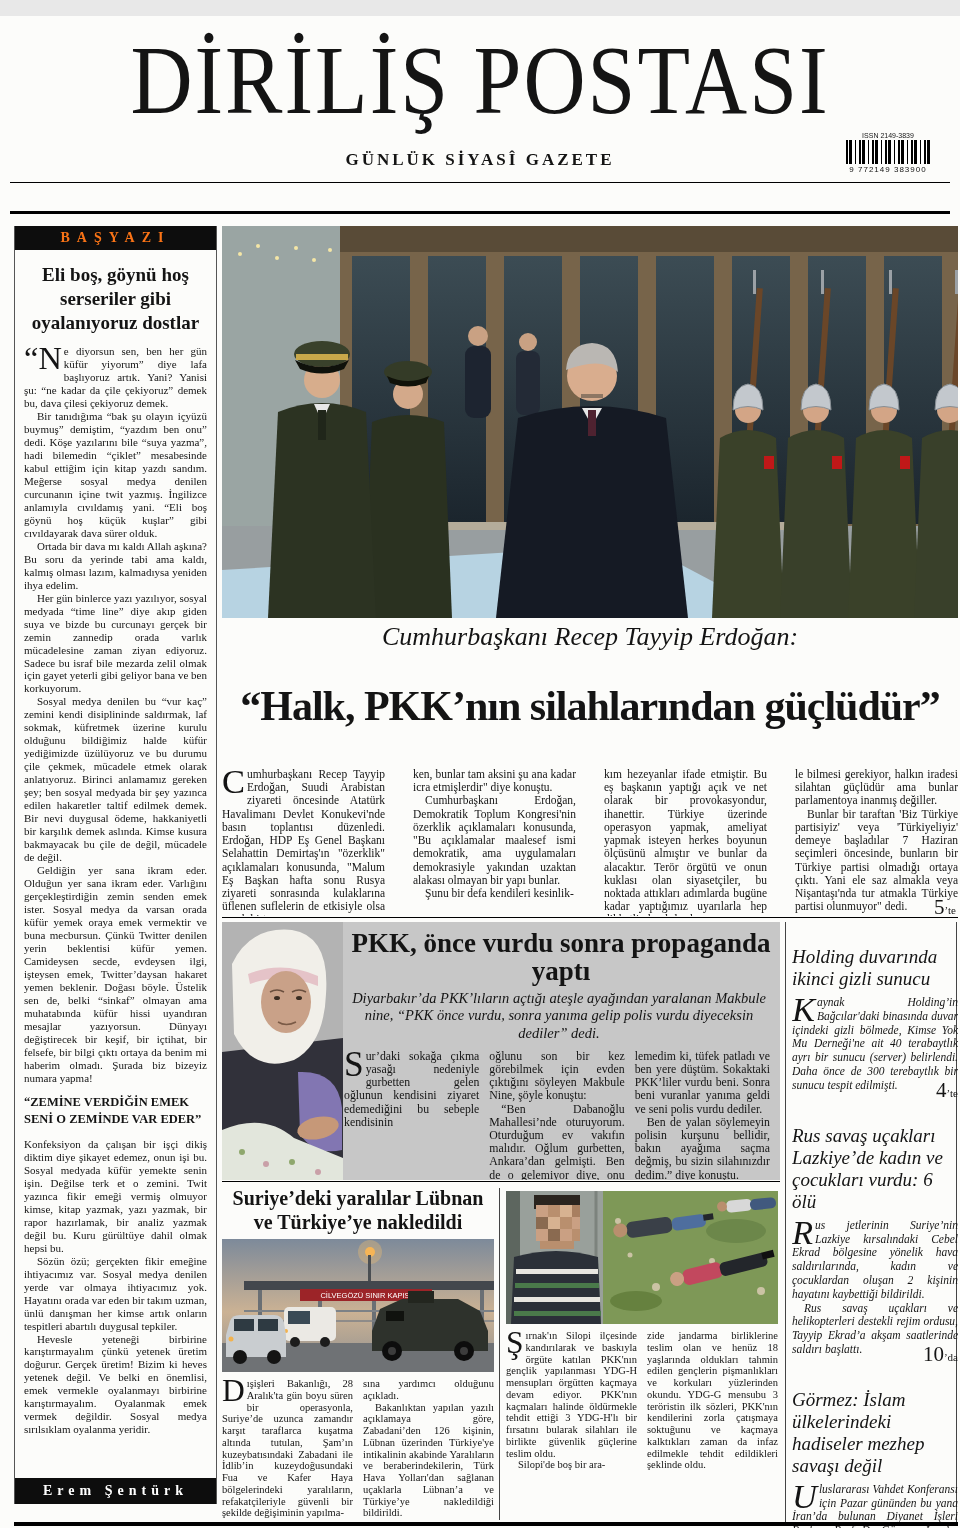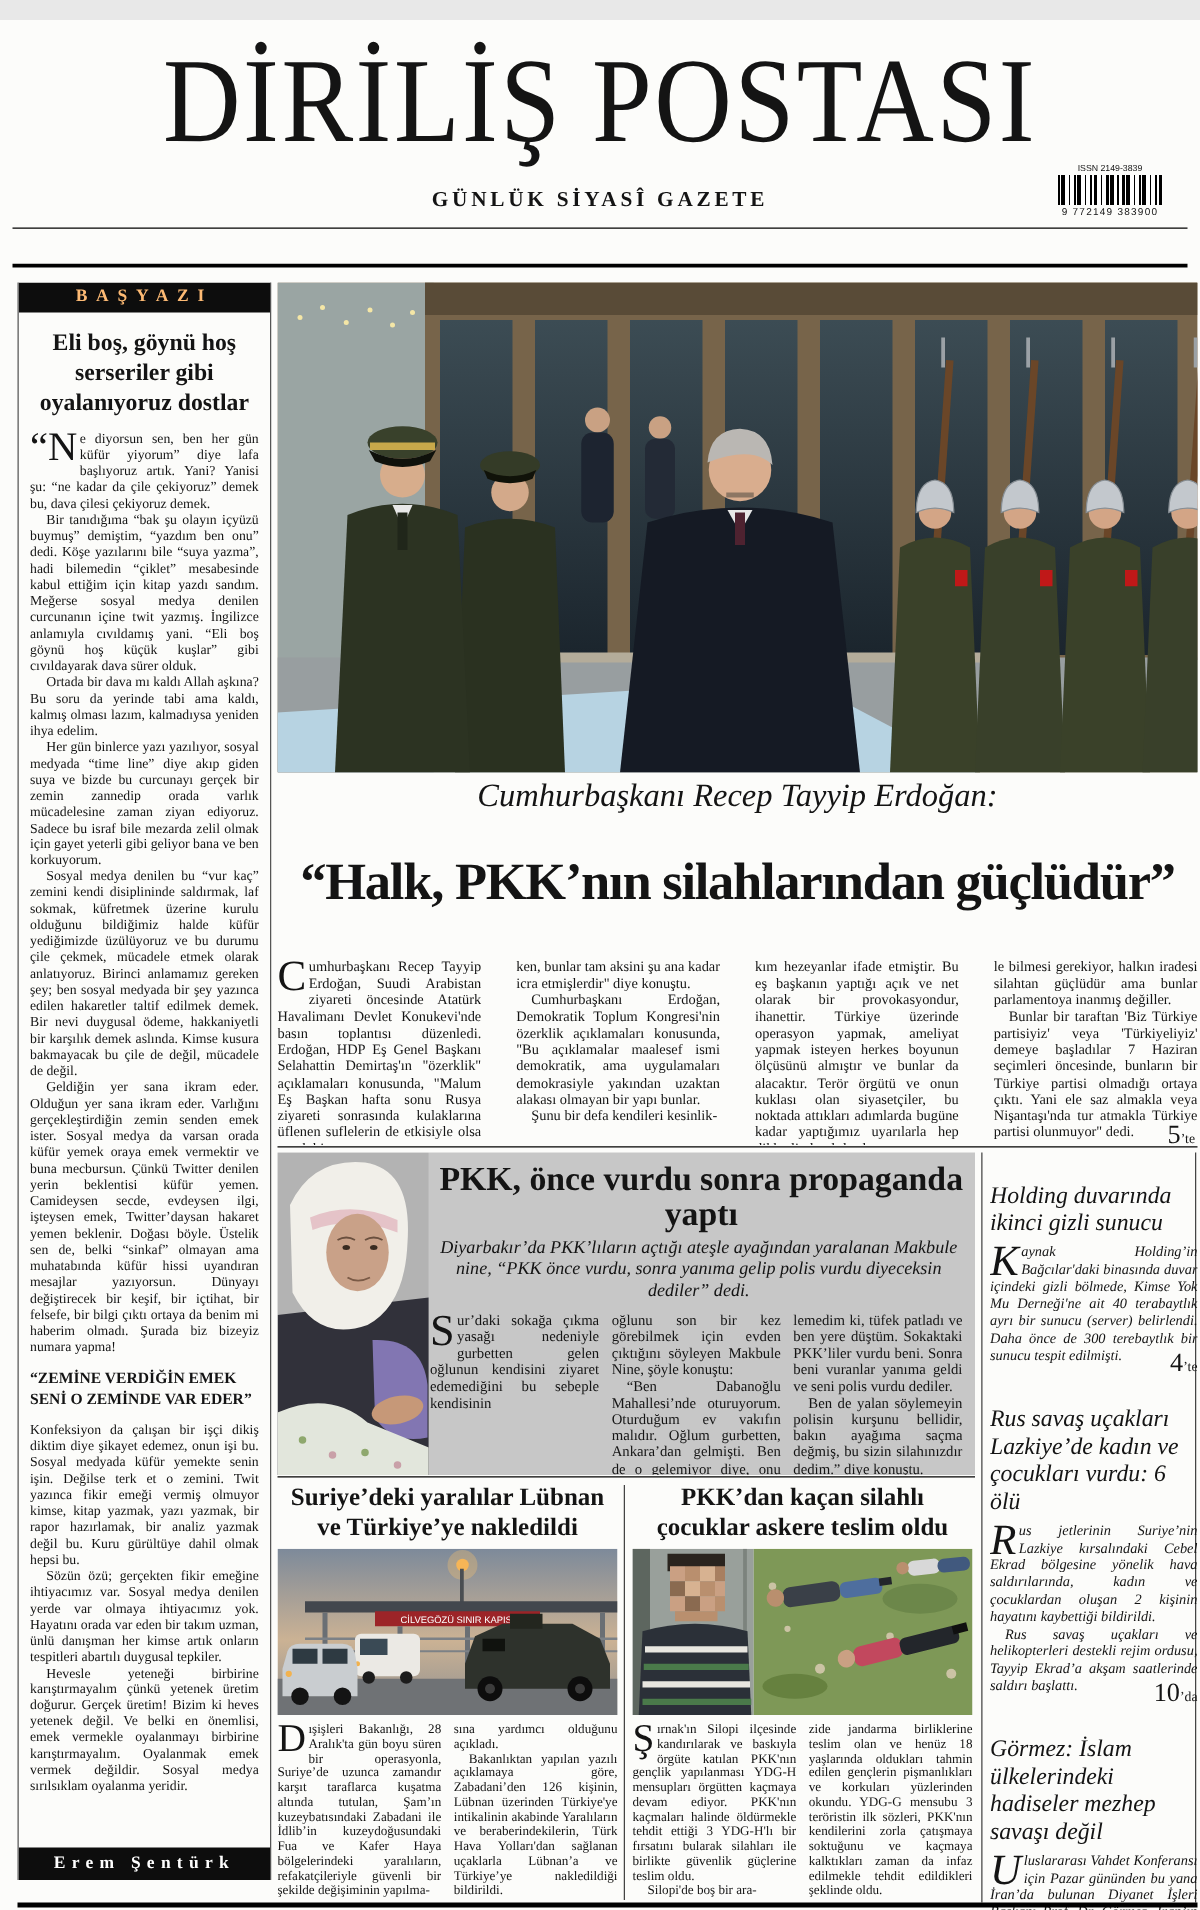--- a/index.html
+++ b/index.html
@@ -15,21 +15,21 @@
   .issn{font-size:7px;font-family:"Liberation Sans",sans-serif;}
   .bars{height:24px;margin:1px 4px;background:
     repeating-linear-gradient(90deg,#000 0 2px,#fff 2px 3px,#000 3px 6px,#fff 6px 9px,#000 9px 10px,#fff 10px 13px);}
   .bcnum{font-size:8px;font-family:"Liberation Sans",sans-serif;letter-spacing:1px;}
   .rule{position:absolute;background:#000;}
   .dateline{position:absolute;top:171px;left:12px;right:12px;display:flex;
         justify-content:space-between;font-size:13.5px;}
   
   .editorial{position:absolute;left:14px;top:210px;width:201px;height:1278px;
         border-left:1px solid #555;border-right:1px solid #555;overflow:hidden;}
-  .ed-bar{height:24px;background:#0d0d0d;color:#fdba74;text-align:center;font-weight:bold;
+  .ed-bar{height:24px;background:#0d0d0d;color:#f97316;text-align:center;font-weight:bold;
         font-size:14px;letter-spacing:7px;line-height:24px;}
   .ed-title{margin:13px 8px 0 8px;text-align:center;font-weight:bold;font-size:19px;line-height:1.25;}
   .ed-body{margin:11px 9px 0 9px;font-size:11px;line-height:1.18;text-align:justify;}
   .ed-body p{margin:0;}
   .ed-body p + p{text-indent:13px;}
   .ed-body1 > p:first-child::first-letter{font-size:295%;float:left;line-height:.82;padding-right:2px;}
   .ed-subhead{margin:10px 9px 4px 9px;font-weight:bold;font-size:12.5px;line-height:1.3;}
   .ed-author{position:absolute;bottom:0;left:0;right:0;height:26px;background:#0d0d0d;color:#fff;
         text-align:center;font-weight:bold;font-size:14px;letter-spacing:5px;line-height:26px;}
   
@@ -363,21 +363,20 @@
           <p>Dışişleri Bakanlığı, 28 Aralık'ta gün boyu süren bir operasyonla, Suriye’de uzunca zamandır karşıt taraflarca kuşatma altında tutulan, Şam’ın kuzeybatısındaki Zabadani ile İdlib’in kuzeydoğusundaki Fua ve Kafer Haya bölgelerindeki yaralıların, refakatçileriyle güvenli bir şekilde değişiminin yapılma-</p>
         </div>
       <div class="col">
           <p>sına yardımcı olduğunu açıkladı.</p>
           <p>Bakanlıktan yapılan yazılı açıklamaya göre, Zabadani’den 126 kişinin, Lübnan üzerinden Türkiye'ye intikalinin akabinde Yaralıların ve beraberindekilerin, Türk Hava Yolları'dan sağlanan uçaklarla Lübnan’a ve Türkiye’ye nakledildiği bildirildi.</p>
         </div>
     </div>
   </div>
 
   <div class="bstory bs-mid">
-    <h2 class="bs-head">PKK’dan kaçan silahlı çocuklar askere teslim oldu</h2>
     <svg class="bs-photo" viewBox="0 0 272 133">
       <rect width="97" height="133" fill="#99a09b"></rect>
       <rect x="0" y="0" width="14" height="133" fill="#5d665f"></rect>
       <line x1="90" y1="0" x2="90" y2="133" stroke="#7c837d" stroke-width="3"></line>
 
       <rect x="28" y="4" width="46" height="14" fill="#2a241e"></rect>
       <g>
         <rect x="30" y="14" width="12" height="12" fill="#caa083"></rect>
           <rect x="42" y="14" width="12" height="12" fill="#b98f6e"></rect>
         <rect x="54" y="14" width="12" height="12" fill="#d7b291"></rect>

